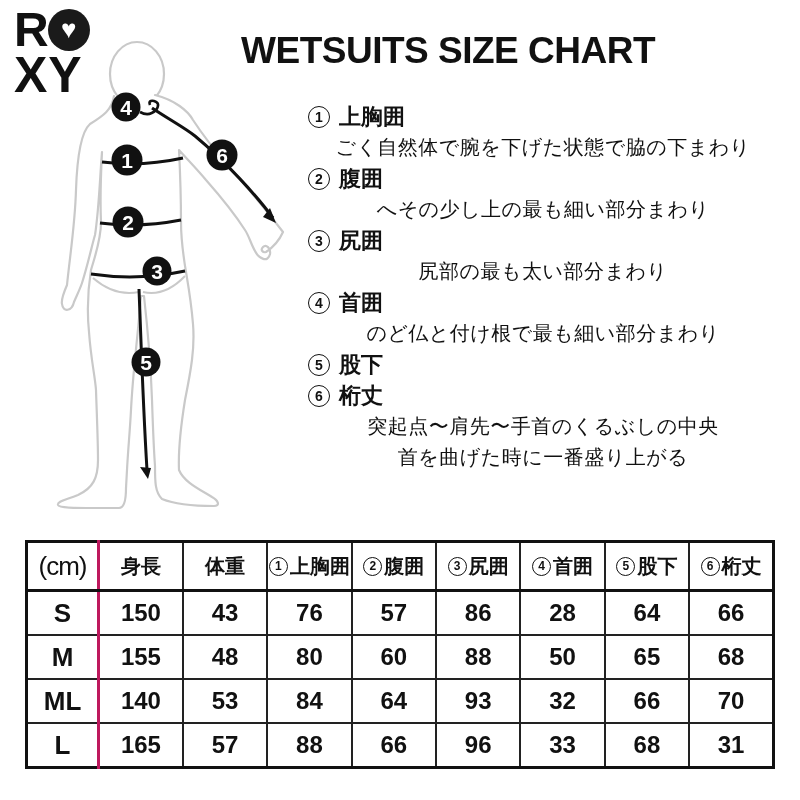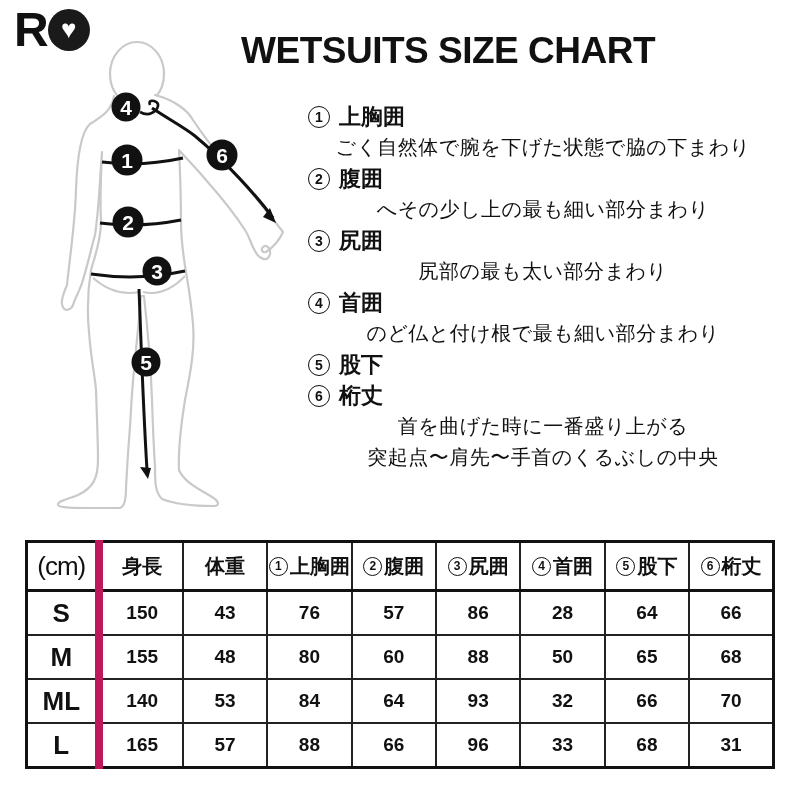--- a/index.html
+++ b/index.html
@@ -34,33 +34,36 @@
   
   .size-table{position:absolute;left:25px;top:540px;width:750px;
     border-collapse:collapse;table-layout:fixed;border:3px solid #111;}
   .size-table col.unit-col{width:72px;}
   .size-table th,.size-table td{border:2px solid #222;text-align:center;
     vertical-align:middle;padding:0;}
   .size-table thead th{height:46px;font-size:20px;font-weight:700;
     border-bottom:3px solid #111;}
   .size-table th.unit-cell{font-size:26px;font-weight:400;letter-spacing:-1px;}
   .size-table td.size-label{font-size:26px;font-weight:700;}
-  .size-table td{height:42px;font-size:19px;font-weight:700;}
-  .size-table .col-divider{border-right:8px solid #be185d;}
+  .size-table td{height:42px;font-size:24px;font-weight:700;}
+  .size-table .col-divider{border-right:3px solid #be185d;}
   .hdr-flex{display:inline-flex;align-items:center;justify-content:center;gap:1px;}
 </style>
 </head>
 <body>
 
 <div class="logo">
   <div class="logo-line1">
     <span class="logo-letter">R</span>
     <span class="logo-o">
       <span class="logo-heart">♥</span>
     </span>
+  </div>
+  <div class="logo-line2">
+    <span class="logo-letter">XY</span>
   </div>
 </div>
 
 <div class="page-title">WETSUITS SIZE CHART</div>
 
 <div class="figure-wrap">
   <svg width="255" height="505" viewBox="0 0 255 505">
 
     <ellipse cx="92" cy="34" rx="27" ry="32" fill="#ffffff" stroke="#c9c9c9" stroke-width="2.2"></ellipse>
 
@@ -171,22 +174,22 @@
     <div class="guide-title">
       <span class="circ circ-lg">5</span>
       <span>股下</span>
     </div>
   </div>
   <div class="guide-item">
     <div class="guide-title">
       <span class="circ circ-lg">6</span>
       <span>桁丈</span>
     </div>
+    <div class="guide-desc">突起点〜肩先〜手首のくるぶしの中央</div>
     <div class="guide-desc">首を曲げた時に一番盛り上がる</div>
-    <div class="guide-desc">突起点〜肩先〜手首のくるぶしの中央</div>
   </div>
 </div>
 
 <table class="size-table">
   <colgroup>
       <col class="unit-col">
       <col>
       <col>
       <col>
       <col>

